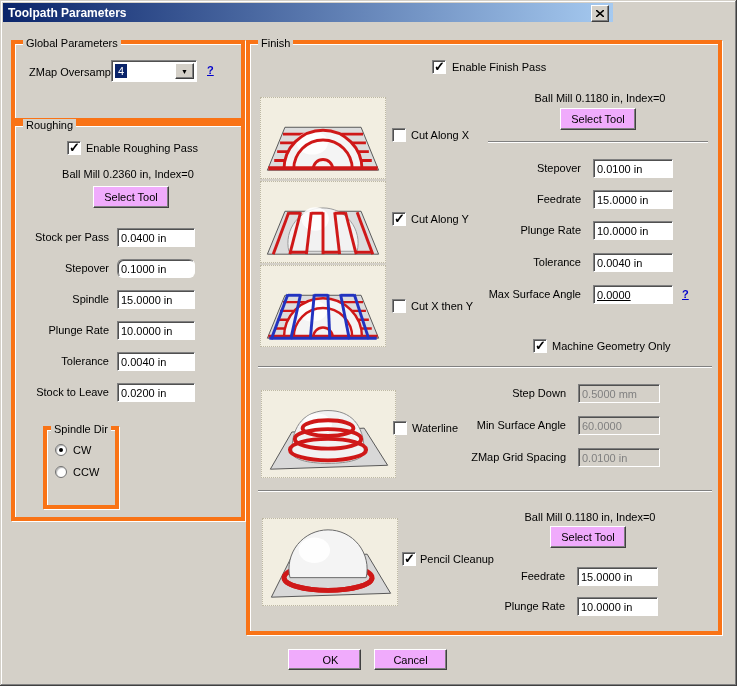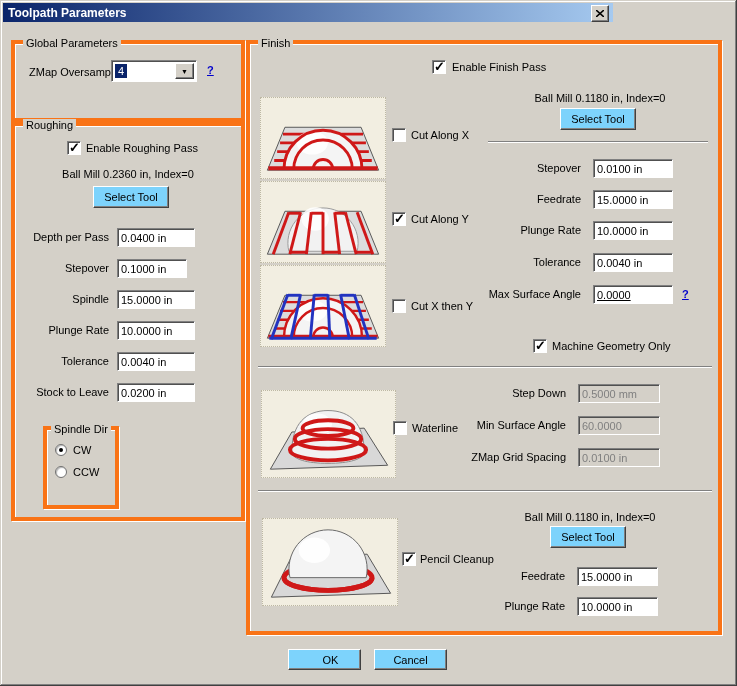--- a/index.html
+++ b/index.html
@@ -15,21 +15,21 @@
   .group{position:absolute;border:4px solid #f97316;box-shadow:inset 1px 1px 0 #ffffff,1px 1px 0 #ffffff;}
   .group-label{position:absolute;top:-7px;left:8px;background:#d4d0c8;padding:0 3px;line-height:13px;white-space:nowrap;}
   .lbl{position:absolute;line-height:19px;white-space:nowrap;}
   .r{text-align:right;}
   .c{text-align:center;}
   .tb{position:absolute;box-sizing:border-box;height:19px;background:#fff;
     border:1px solid;border-color:#808080 #ffffff #ffffff #808080;
     box-shadow:inset 1px 1px 0 #505050;
     font-family:"Liberation Sans",sans-serif;font-size:11px;padding:0 0 0 3px;color:#000;}
   .tb:disabled{background:#d4d0c8;color:#808080;}
-  .btn{position:absolute;box-sizing:border-box;background:#7dd3fc;
+  .btn{position:absolute;box-sizing:border-box;background:#f0abfc;
     border:1px solid;border-color:#ffffff #404040 #404040 #ffffff;box-shadow:inset -1px -1px 0 #808080;
     display:flex;align-items:center;justify-content:center;
     font-family:"Liberation Sans",sans-serif;font-size:11px;color:#000;padding:0;}
   .cb{position:absolute;box-sizing:border-box;width:14px;height:14px;background:#fff;
     border:1px solid;border-color:#808080 #ffffff #ffffff #808080;box-shadow:inset 1px 1px 0 #505050;}
   .cb.on::after{content:"✓";position:absolute;left:1px;top:-2px;font-size:13px;font-weight:bold;color:#000;}
   .radio{position:absolute;box-sizing:border-box;width:12px;height:12px;border-radius:50%;
     background:#fff;border:1px solid #707070;box-shadow:inset 1px 1px 1px #b8b8b8;}
   .radio.on::after{content:"";position:absolute;left:3px;top:3px;width:4px;height:4px;border-radius:50%;background:#000;}
   .cb-lbl{position:absolute;line-height:14px;white-space:nowrap;}
@@ -72,24 +72,24 @@
 
   <div class="group" style="left:11px;top:122px;width:226px;height:391px;">
     <span class="group-label">Roughing</span>
 
     <span class="cb on" style="left:52px;top:15px;"></span>
     <span class="cb-lbl" style="left:71px;top:15px;">Enable Roughing Pass</span>
 
     <div class="lbl c" style="left:0;top:39px;width:226px;">Ball Mill 0.2360 in, Index=0</div>
     <button class="btn" style="left:78px;top:60px;width:76px;height:22px;">Select Tool</button>
 
-    <div class="lbl r" style="left:6px;top:102px;width:88px;">Depth per Pass</div>
+    <div class="lbl r" style="left:6px;top:102px;width:88px;">Stock per Pass</div>
     <input class="tb" style="left: 102px; top: 102px; width: 78px;" value="0.0400 in">
     <div class="lbl r" style="left:6px;top:133px;width:88px;">Stepover</div>
-    <input class="tb" style="left: 102px; top: 133px; width: 70px;" value="0.1000 in">
+    <input class="tb" style="left: 102px; top: 133px; width: 78px; border-radius: 6px;" value="0.1000 in">
     <div class="lbl r" style="left:6px;top:164px;width:88px;">Spindle</div>
     <input class="tb" style="left: 102px; top: 164px; width: 78px;" value="15.0000 in">
     <div class="lbl r" style="left:6px;top:195px;width:88px;">Plunge Rate</div>
     <input class="tb" style="left: 102px; top: 195px; width: 78px;" value="10.0000 in">
     <div class="lbl r" style="left:6px;top:226px;width:88px;">Tolerance</div>
     <input class="tb" style="left: 102px; top: 226px; width: 78px;" value="0.0040 in">
     <div class="lbl r" style="left:6px;top:257px;width:88px;">Stock to Leave</div>
     <input class="tb" style="left: 102px; top: 257px; width: 78px;" value="0.0200 in">
 
     <div class="group" style="left:28px;top:300px;width:68px;height:75px;">

